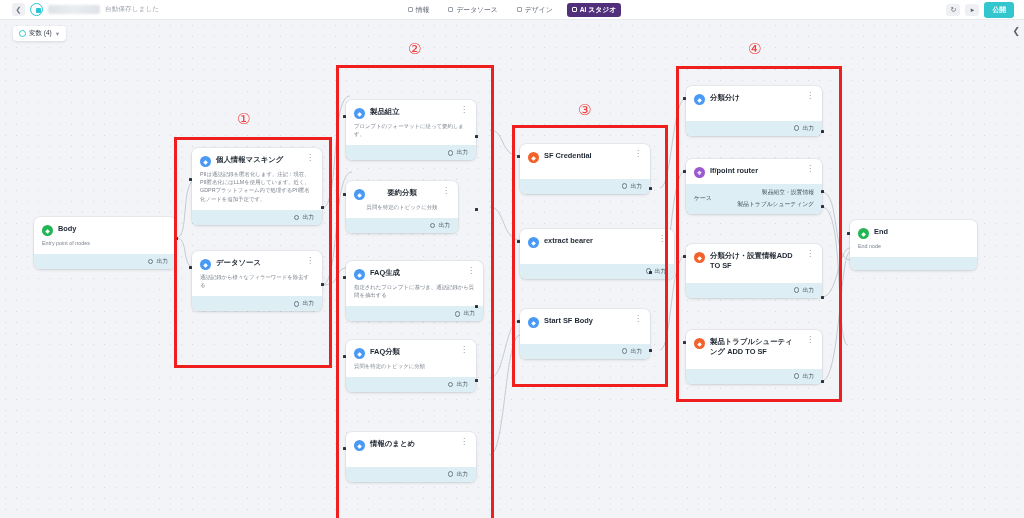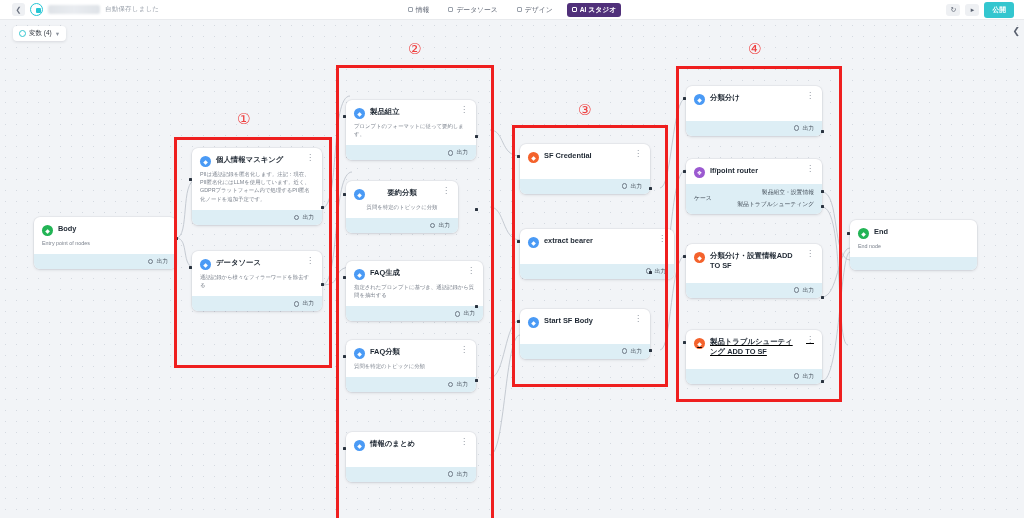--- a/index.html
+++ b/index.html
@@ -446,21 +446,21 @@
       </div>
       <div class="node-foot">
         <span class="foot-ic"></span>
         <span class="foot-label">出力</span>
       </div>
     </div>
     <div class="port" style="left:683px; top:235px;"></div>
     <div class="port" style="left:821px; top:276px;"></div>
 
     <div class="node" style="left:686px; top:310px; width:136px;">
-      <div class="node-head" style="padding-bottom:12px;text-decoration:underline;">
+      <div class="node-head" style="padding-bottom:12px;">
         <div class="node-title-row">
           <span class="node-icon ic-orange">◆</span>
           <span class="node-title">製品トラブルシューティング ADD TO SF</span>
           <span class="node-menu">⋮</span>
         </div>
       </div>
       <div class="node-foot">
         <span class="foot-ic"></span>
         <span class="foot-label">出力</span>
       </div>

